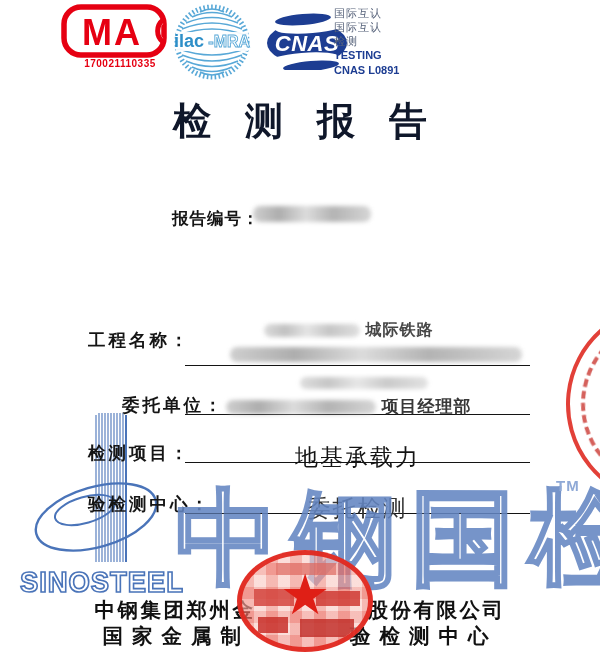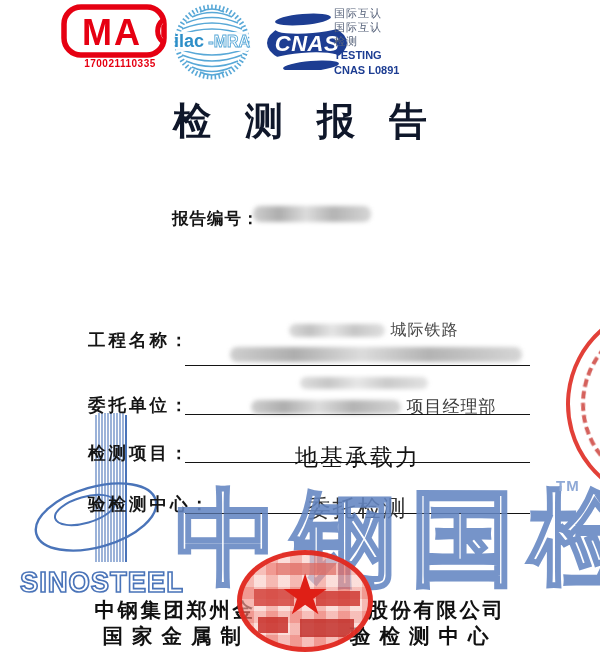--- a/index.html
+++ b/index.html
@@ -33,22 +33,22 @@
   .smudge {
     background:linear-gradient(90deg,#bdbdbd 0%,#8f8f8f 22%,#cfcfcf 45%,#979797 68%,#c6c6c6 100%);
     filter:blur(2.1px); opacity:.72; border-radius:7px;
   }
   #report-smudge { left:253px; top:206px; width:118px; height:16px; }
   
   .field-label { left:88px; font-size:17.5px; letter-spacing:3px; z-index:4; }
   .field-line { left:185px; width:345px; height:0; border-bottom:1.6px solid #141414; z-index:3; }
   .field-value { left:185px; width:345px; text-align:center; font-size:23px;
                  letter-spacing:2px; color:#141414; z-index:4; }
-  .above-row { left:201px; width:345px; display:flex; justify-content:center;
-               align-items:center; gap:6px; z-index:4; }
+  .above-row { left:176px; width:345px; display:flex; justify-content:center;
+               align-items:center; gap:6px; z-index:4;font-weight:bold; }
   .ghost-text { font-size:16px; color:#474747; letter-spacing:1px; filter:blur(.5px); }
   
   #watermark {
     left:175px; top:470px; z-index:6; font-weight:700; font-size:104px;
     letter-spacing:14px; white-space:nowrap; color:transparent;
     -webkit-text-stroke:2.6px rgba(99,133,193,.88);
   }
   #tm-mark { left:556px; top:477px; z-index:6; font-family:"Liberation Sans",sans-serif;
              font-weight:bold; font-size:15px; letter-spacing:1px; color:#8fa9d6; }
   
@@ -144,21 +144,21 @@
 
   <div class="abs above-row" style="top:320px;">
     <div class="smudge" style="width:96px; height:13px; opacity:.55;"></div>
     <span class="ghost-text">城际铁路</span>
   </div>
   <div class="abs lbl field-label" style="top:328px;">工程名称：</div>
   <div class="abs smudge" style="left:230px; top:347px; width:292px; height:15px;"></div>
   <div class="abs field-line" style="top:365px;"></div>
 
   <div class="abs smudge" style="left:300px; top:377px; width:128px; height:12px; opacity:.5;"></div>
-  <div class="abs lbl field-label" style="top:393px;">委托单位：</div>
+  <div class="abs lbl field-label" style="top:393px;margin-left:34px;">委托单位：</div>
   <div class="abs above-row" style="top:395px;">
     <div class="smudge" style="width:150px; height:14px;"></div>
     <span class="ghost-text" style="font-size:17px; color:#383838;">项目经理部</span>
   </div>
   <div class="abs field-line" style="top:414px;"></div>
 
   <div class="abs lbl field-label" style="top:441px;">检测项目：</div>
   <div class="abs field-value" style="top:442px;">地基承载力</div>
   <div class="abs field-line" style="top:462px;"></div>
 

